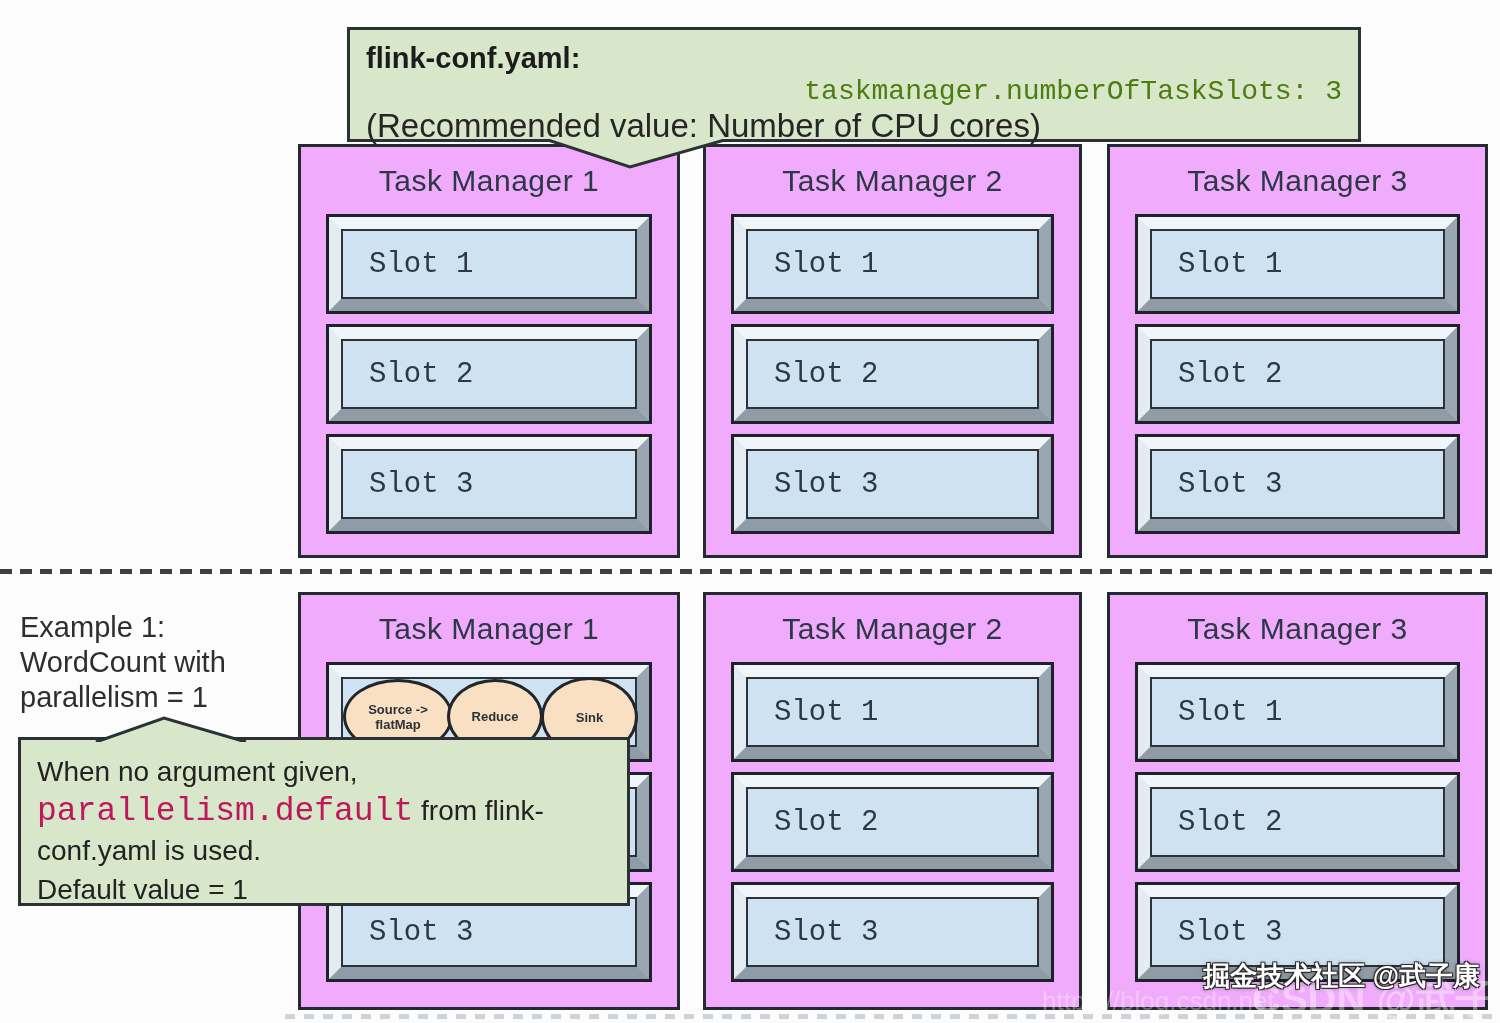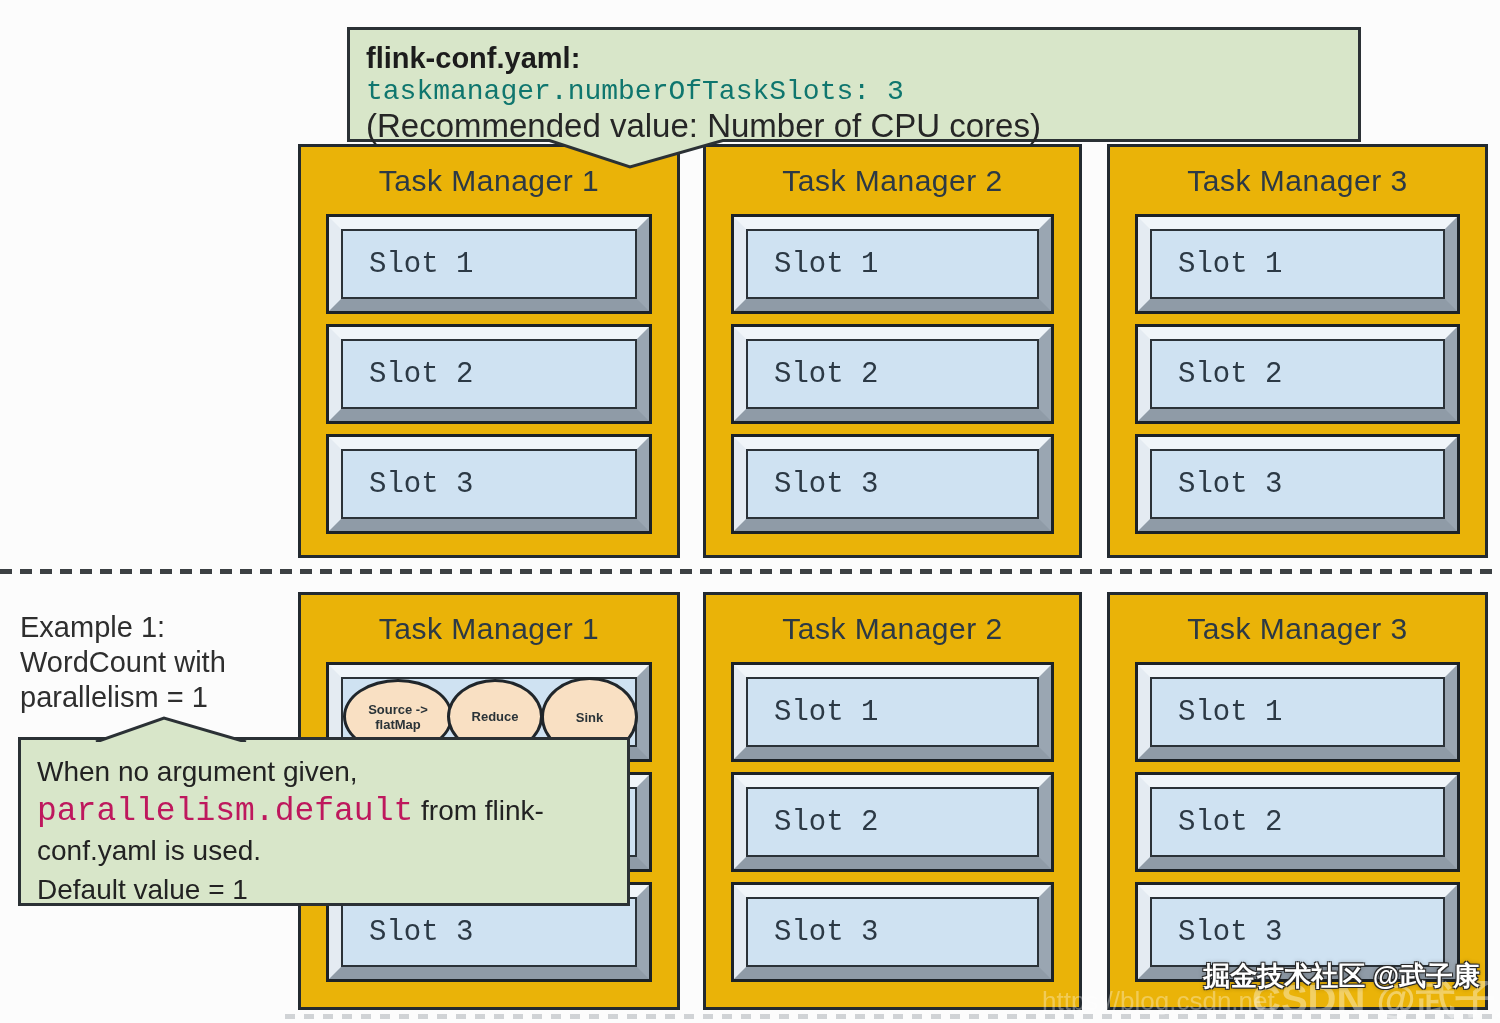--- a/index.html
+++ b/index.html
@@ -16,21 +16,21 @@
 
   
   .divider { position:absolute; left:0; top:569px; width:1500px; height:5px; z-index:1;
     background:repeating-linear-gradient(90deg,#3c4043 0 12px,transparent 12px 20px); }
 
   
   .bottom-dots { position:absolute; left:285px; top:1014px; width:1215px; height:5px; z-index:2; opacity:.45;
     background:repeating-linear-gradient(90deg, rgba(90,100,110,.6) 0 10px, transparent 10px 19px); }
 
   
-  .tm { position:absolute; background:#eab308; border:3px solid #232a30; box-sizing:border-box; z-index:4; }
+  .tm { position:absolute; background:#f0abfc; border:3px solid #232a30; box-sizing:border-box; z-index:4; }
   .tm-title { text-align:center; margin-top:17px; font-size:30px; color:#2c3945; letter-spacing:.5px; }
   .slot { position:absolute; left:25px; right:25px; height:100px; border:3px solid #1c2227; box-sizing:border-box; }
   .s1 { top:67px; } .s2 { top:177px; } .s3 { top:287px; }
   .bevel { width:100%; height:100%; box-sizing:border-box; border-style:solid; border-width:12px;
     border-color:#f0f5f9 #9aa6b2 #8f9ba7 #e4ebf2; }
   .inner { width:100%; height:100%; box-sizing:border-box; border:2px solid #2b3238; background:#cfe2f2;
     display:flex; align-items:center; }
   .slot-label { font-size:29px; color:#2c3945; padding-left:26px;font-family:Liberation Mono, monospace; }
 
   
@@ -38,21 +38,21 @@
     display:flex; flex-direction:column; align-items:center; justify-content:center; text-align:center;
     font-size:13px; font-weight:bold; color:#2a3338; line-height:15px; box-sizing:border-box; }
   #oval-source { left:343px; top:679px; width:110px; height:75px; z-index:5; }
   #oval-reduce { left:447px; top:679px; width:96px;  height:75px; z-index:6; }
   #oval-sink   { left:541px; top:677px; width:97px;  height:80px; z-index:7; }
 
   
   .callout { position:absolute; background:#d8e6c9; border:3px solid #2b3135; box-sizing:border-box; z-index:10; }
   #callout-top { left:347px; top:27px; width:1014px; height:115px; padding:11px 16px; }
   .callout-title { font-weight:bold; font-size:29px; color:#1c1c1c; line-height:34px; }
-  .callout-code  { font-family:"Liberation Mono", monospace; font-size:28px; color:#0f766e; line-height:34px; }
+  .callout-code  { font-family:"Liberation Mono", monospace; font-size:28px; color:#4d7c0f; line-height:34px;text-align:right; }
   .callout-note  { font-size:33px; color:#262626; line-height:34px; }
   #callout-bottom { left:18px; top:737px; width:612px; height:169px; padding:12px 16px;
     font-size:28px; color:#222222; line-height:39px; }
   .inline-code { font-family:"Liberation Mono", monospace; color:#be185d; font-size:33px; }
   .notch { position:absolute; z-index:11; }
   #notch-top { left:542px; top:139px; }
   #notch-bottom { left:90px; top:714px; }
 
   
   .wm-main { position:absolute; right:20px; top:958px; font-size:27px; font-weight:bold; color:#ffffff;

